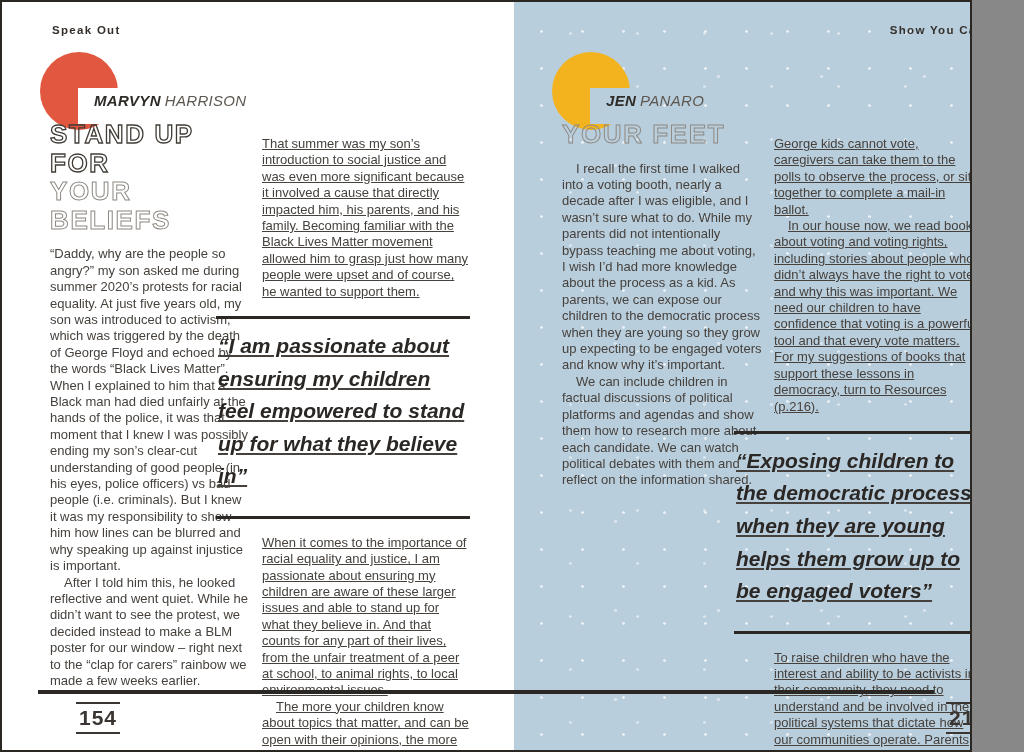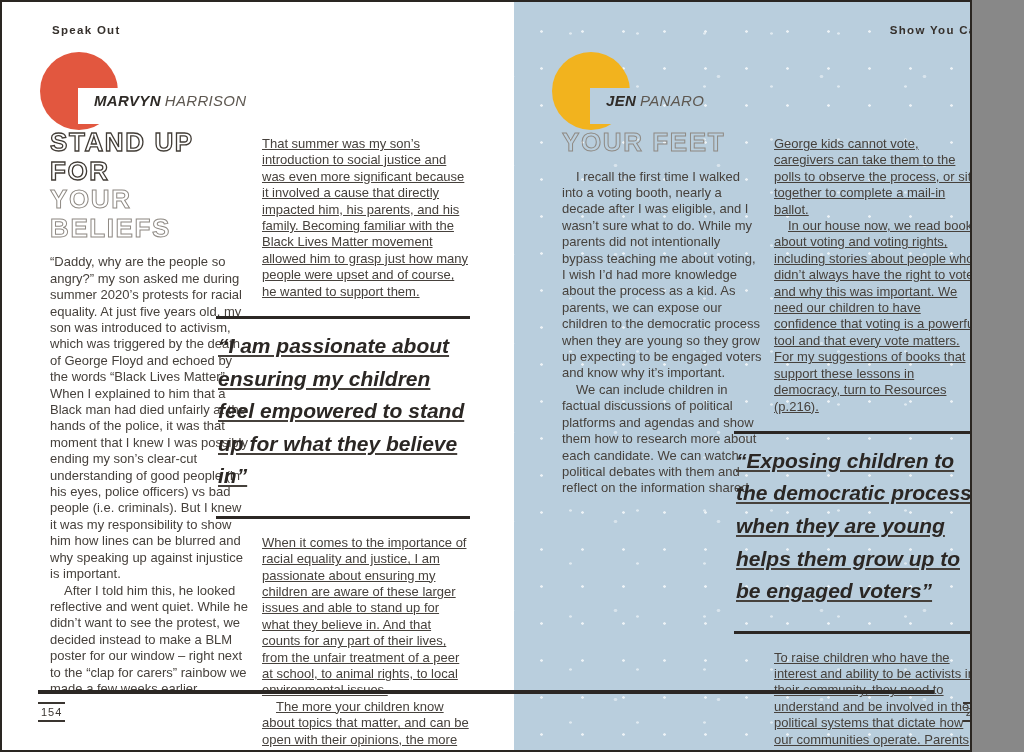--- a/index.html
+++ b/index.html
@@ -41,21 +41,21 @@
     position:absolute;left:54px;top:40px;white-space:nowrap;
     font-style:italic;font-size:15px;letter-spacing:.3px;
   }
   .author-first{font-weight:700;color:#2f2b27;}
   .author-last{font-weight:400;color:#5d5750;margin-left:4px;}
 
   .content{
     position:absolute;top:118px;left:48px;right:44px;bottom:70px;
     display:grid;grid-template-columns:200px 1fr;column-gap:12px;
   }
-  .article-title{margin:8px 0 12px 0;line-height:1.1;}
+  .article-title{margin:0 0 12px 0;line-height:1.1;}
   .title-line{
     display:block;font-weight:700;font-size:26px;letter-spacing:1.6px;
     color:#403b35;
   }
   @supports (-webkit-text-stroke: 1px #000){
     .title-line{color:transparent;}
     .title-line.l1{-webkit-text-stroke:1.3px #403b35;}
     .title-line.l2{-webkit-text-stroke:1px #8f8a84;}
   }
   .col{font-size:13px;line-height:16.4px;color:#46413c;}
@@ -74,21 +74,21 @@
 
   .spread-rule{
     position:absolute;left:36px;right:36px;top:688px;height:4px;
     background:#2b2724;
   }
   .page-number{
     position:absolute;top:700px;
     display:inline-block;
     border-top:2px solid #3a3530;border-bottom:2px solid #3a3530;
     padding:2px 3px;
-    font-weight:400;font-size:11px;letter-spacing:1px;color:#3a3530;
+    font-weight:700;font-size:21px;letter-spacing:1px;color:#3a3530;margin-left:38px;
   }
   .page-number.pn-left{left:36px;}
   .page-number.pn-right{right:36px;}
 </style>
 </head>
 <body>
 
 <div class="spread">
 
   <div class="page page-left">

